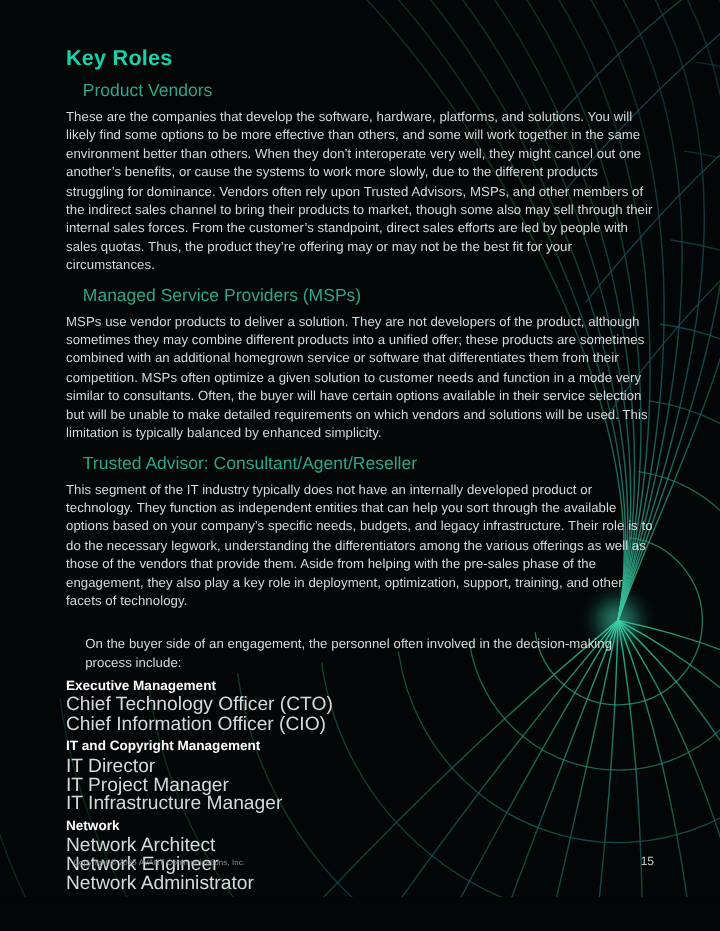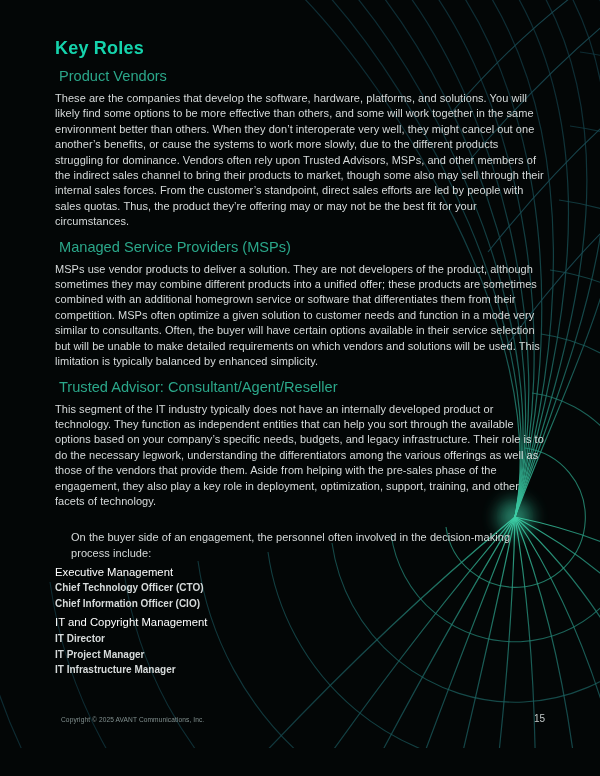--- a/index.html
+++ b/index.html
@@ -9,37 +9,37 @@
     font-family:"Liberation Sans","DejaVu Sans",sans-serif;
   }
   svg.bg { position:absolute; left:0; top:0; width:600px; height:776px; }
   .content { position:absolute; left:55px; top:38px; width:494px; z-index:2; }
   h1.doc-title {
     font-size:18px; font-weight:700; color:#15d3ac;
     margin:0 0 5px 0; line-height:21px; letter-spacing:.2px;
   }
   h2.sec-heading {
     font-size:14.6px; font-weight:400; color:#2ba78a;
-    margin:9px 0 6px 4px; line-height:17px;
+    margin:9px 0 6px 14px; line-height:17px;
   }
   p.sec-body {
     font-size:11px; line-height:15.4px; color:#d6dada;
     margin:0; letter-spacing:.05px;
   }
   p.buyer-intro {
     font-size:11px; line-height:15.4px; color:#d6dada;
     margin:21px 0 0 16px; letter-spacing:.05px;
   }
   .role-group { margin:0; }
   .group-label {
-    font-size:11.3px; font-weight:400; color:#ffffff;
+    font-size:11.3px; font-weight:700; color:#ffffff;
     line-height:15.7px; margin-top:3.5px;
   }
   .role-item {
-    font-size:10px; font-weight:700; color:#d6dada;
+    font-size:16px; font-weight:400; color:#d6dada;
     line-height:15.7px;
   }
   .footer-row {
     position:absolute; left:61px; right:55px; top:713px; z-index:2;
     display:flex; justify-content:space-between; align-items:baseline;
   }
   .copyright { font-size:6.6px; color:#82908f; letter-spacing:.1px; }
   .pagenum   { font-size:10px; color:#c3cac9;text-align:right; }
 </style>
 </head>
@@ -126,20 +126,26 @@
       <div class="role-item">Chief Information Officer (CIO)</div>
     </div>
 
     <div class="role-group">
       <div class="group-label">IT and Copyright Management</div>
       <div class="role-item">IT Director</div>
       <div class="role-item">IT Project Manager</div>
       <div class="role-item">IT Infrastructure Manager</div>
     </div>
 
+    <div class="role-group">
+      <div class="group-label">Network</div>
+      <div class="role-item">Network Architect</div>
+      <div class="role-item">Network Engineer</div>
+      <div class="role-item">Network Administrator</div>
+    </div>
 
   </div>
 
   <div class="footer-row">
     <span class="copyright">Copyright © 2025 AVANT Communications, Inc.</span>
     <span class="pagenum">15</span>
   </div>
 
 </div>
 

